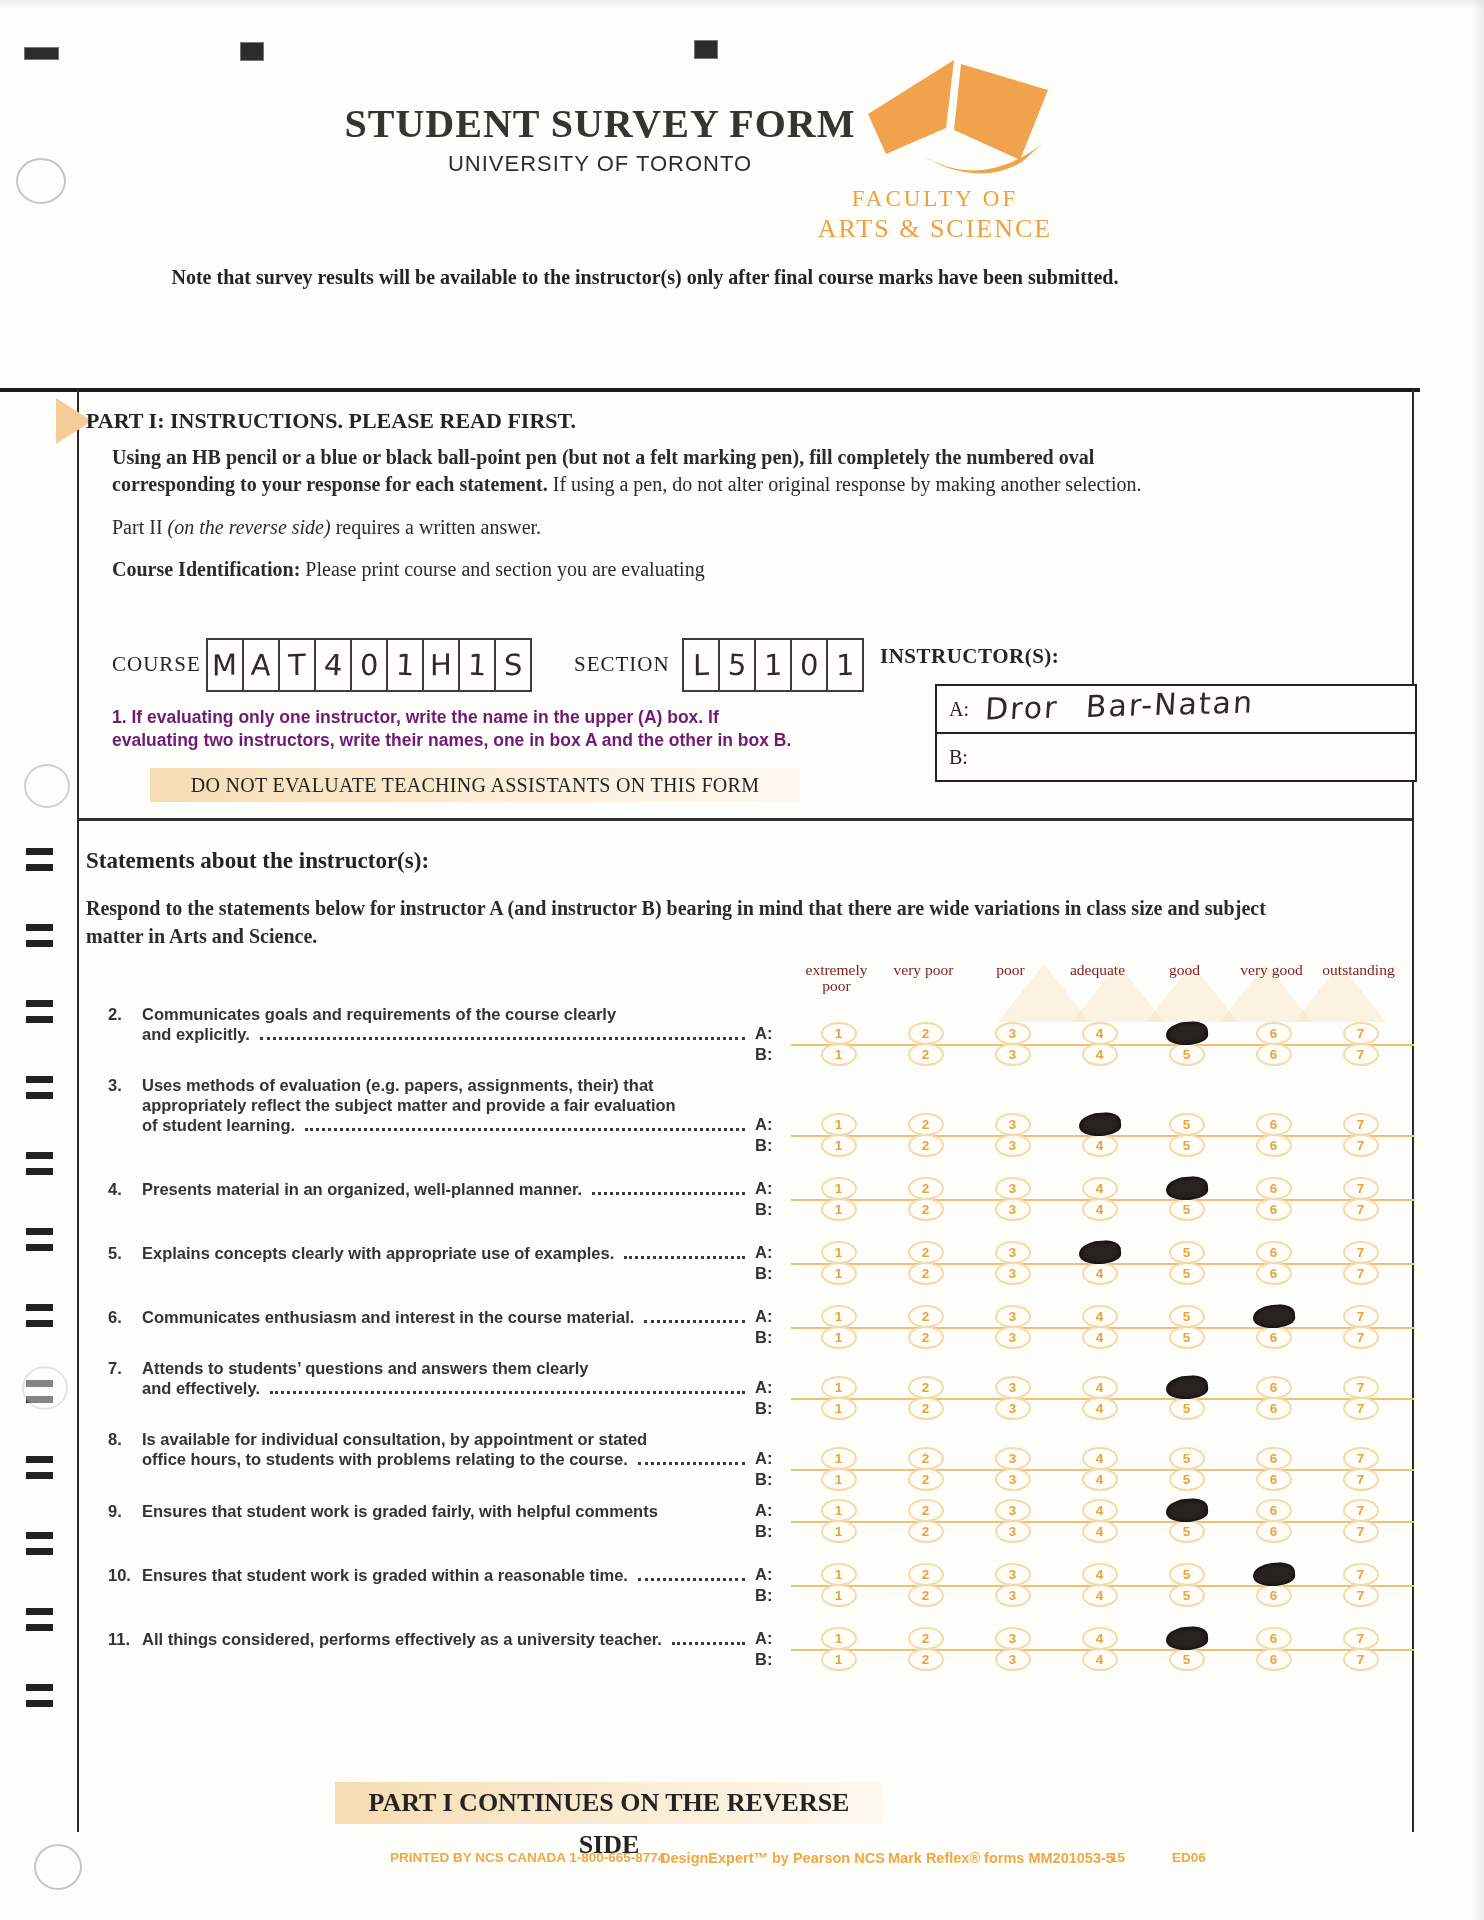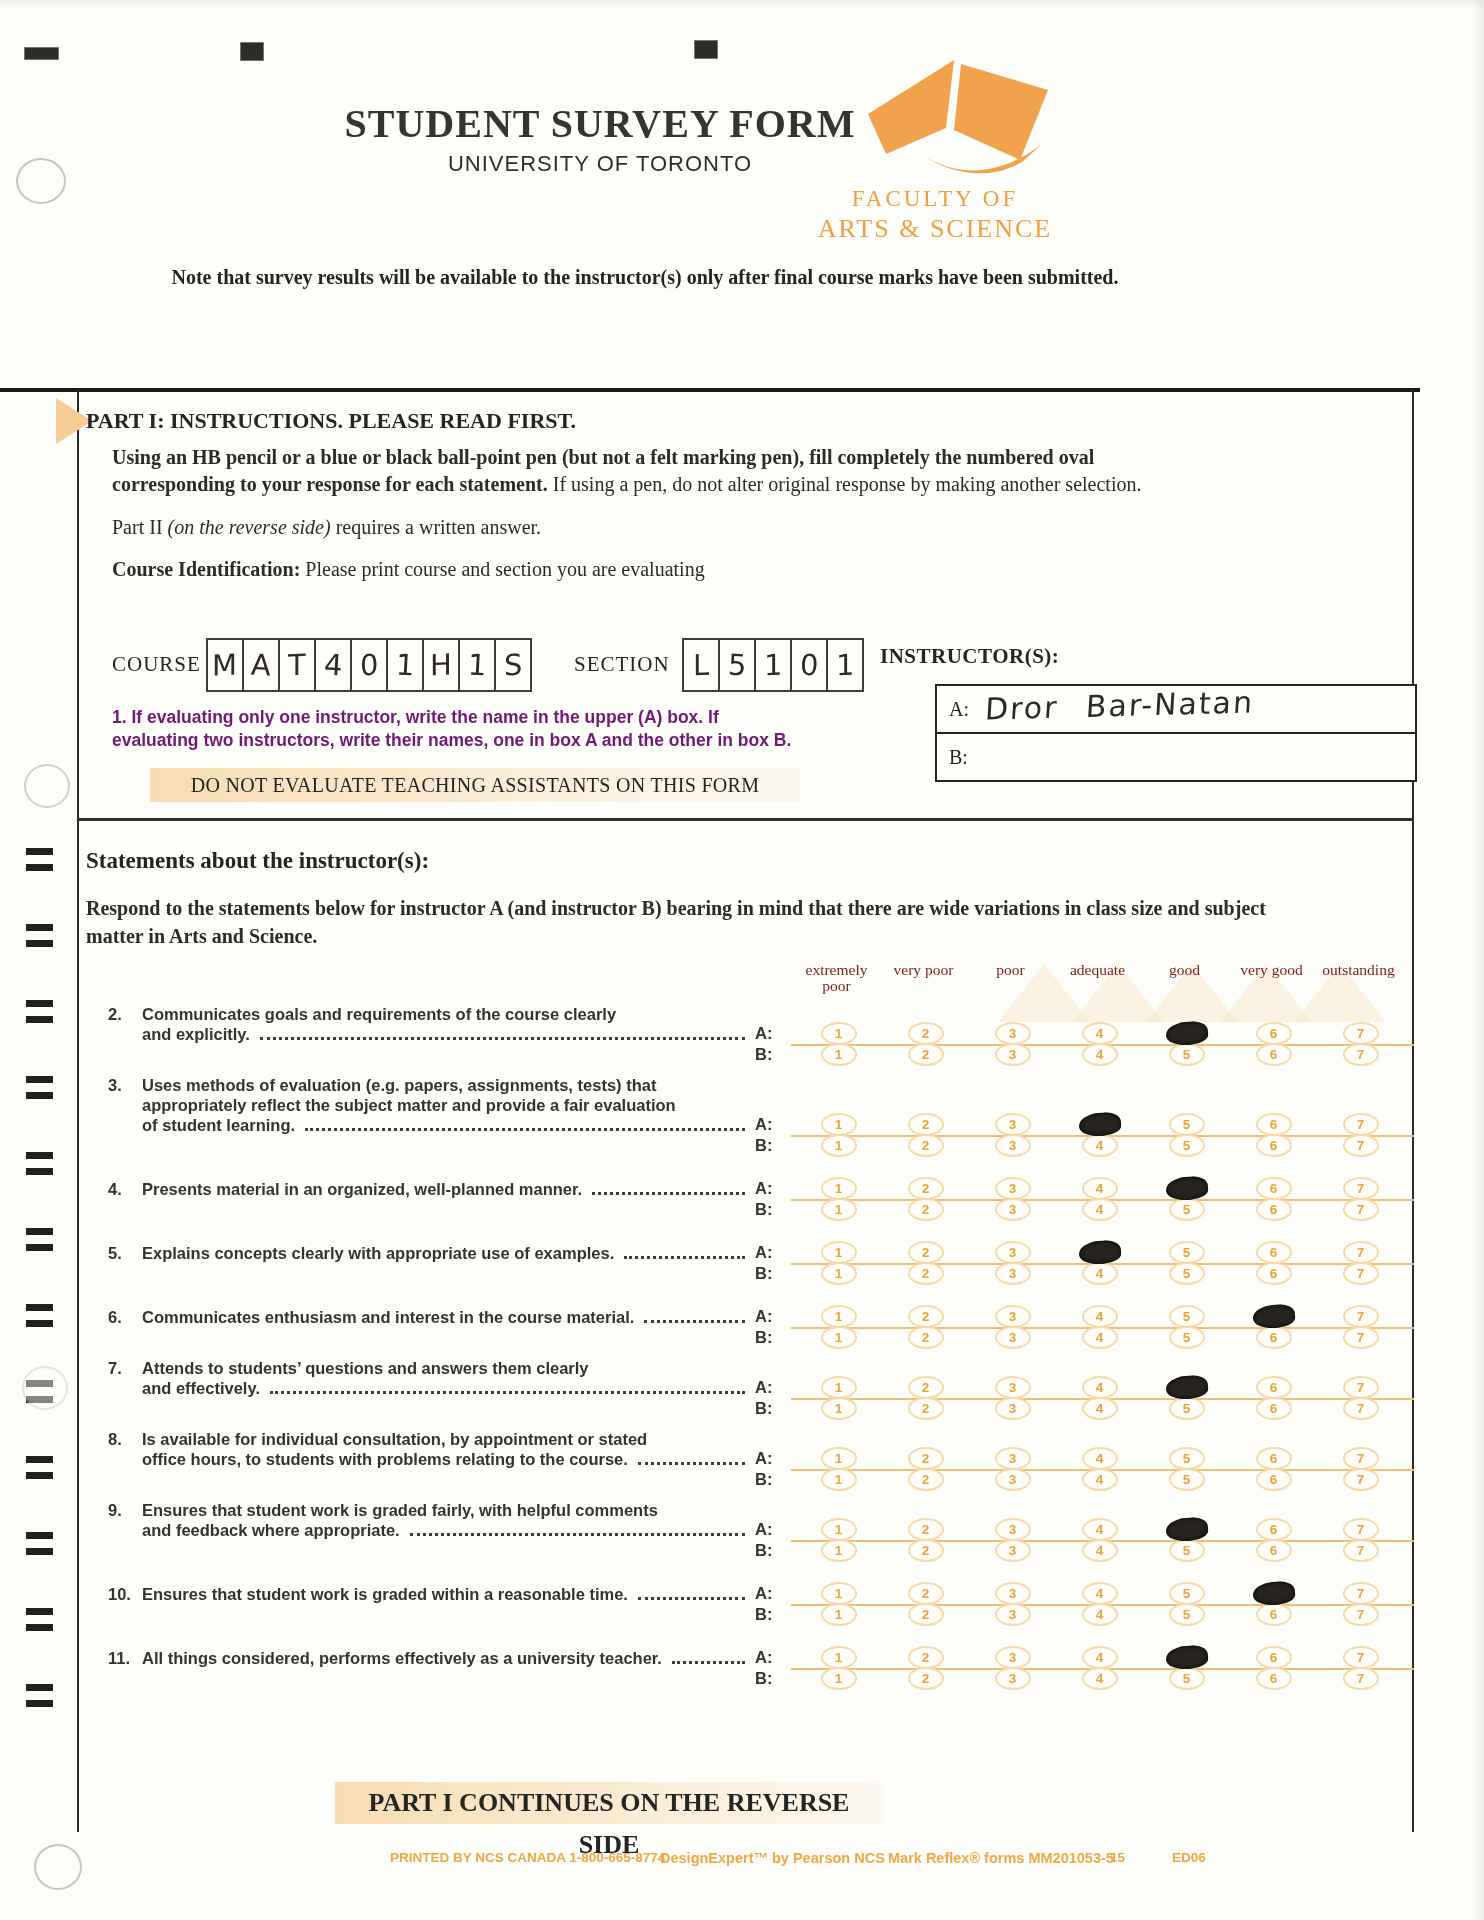--- a/index.html
+++ b/index.html
@@ -333,21 +333,21 @@
                 <div class="oval-cell">
                   <div class="oval">7</div>
                 </div>
               </div>
             </div>
           </div>
         </div>
         <div class="q-block" style="margin-bottom: 22px;">
           <div class="q-row">
             <div class="q-text">
-              <div class="q-line"><span class="q-num">3.</span><span>Uses methods of evaluation (e.g. papers, assignments, tests) that</span></div>
+              <div class="q-line"><span class="q-num">3.</span><span>Uses methods of evaluation (e.g. papers, assignments, their) that</span></div>
               <div class="q-line"><span>appropriately reflect the subject matter and provide a fair evaluation</span></div>
               <div class="q-line q-line-last">
                 <span>of student learning.</span>
                 <span class="leader"></span>
               </div>
             </div>
             <div class="q-ovals">
               <div class="ab-row row-a">
                 <span class="ab-label">A:</span>
                 <div class="oval-cell">
@@ -707,24 +707,20 @@
                   <div class="oval">7</div>
                 </div>
               </div>
             </div>
           </div>
         </div>
         <div class="q-block" style="margin-bottom: 22px;">
           <div class="q-row">
             <div class="q-text">
               <div class="q-line"><span class="q-num">9.</span><span>Ensures that student work is graded fairly, with helpful comments</span></div>
-              <div class="q-line q-line-last">
-                <span>and feedback where appropriate.</span>
-                <span class="leader"></span>
-              </div>
             </div>
             <div class="q-ovals">
               <div class="ab-row row-a">
                 <span class="ab-label">A:</span>
                 <div class="oval-cell">
                   <div class="oval">1</div>
                 </div>
                 <div class="oval-cell">
                   <div class="oval">2</div>
                 </div>

